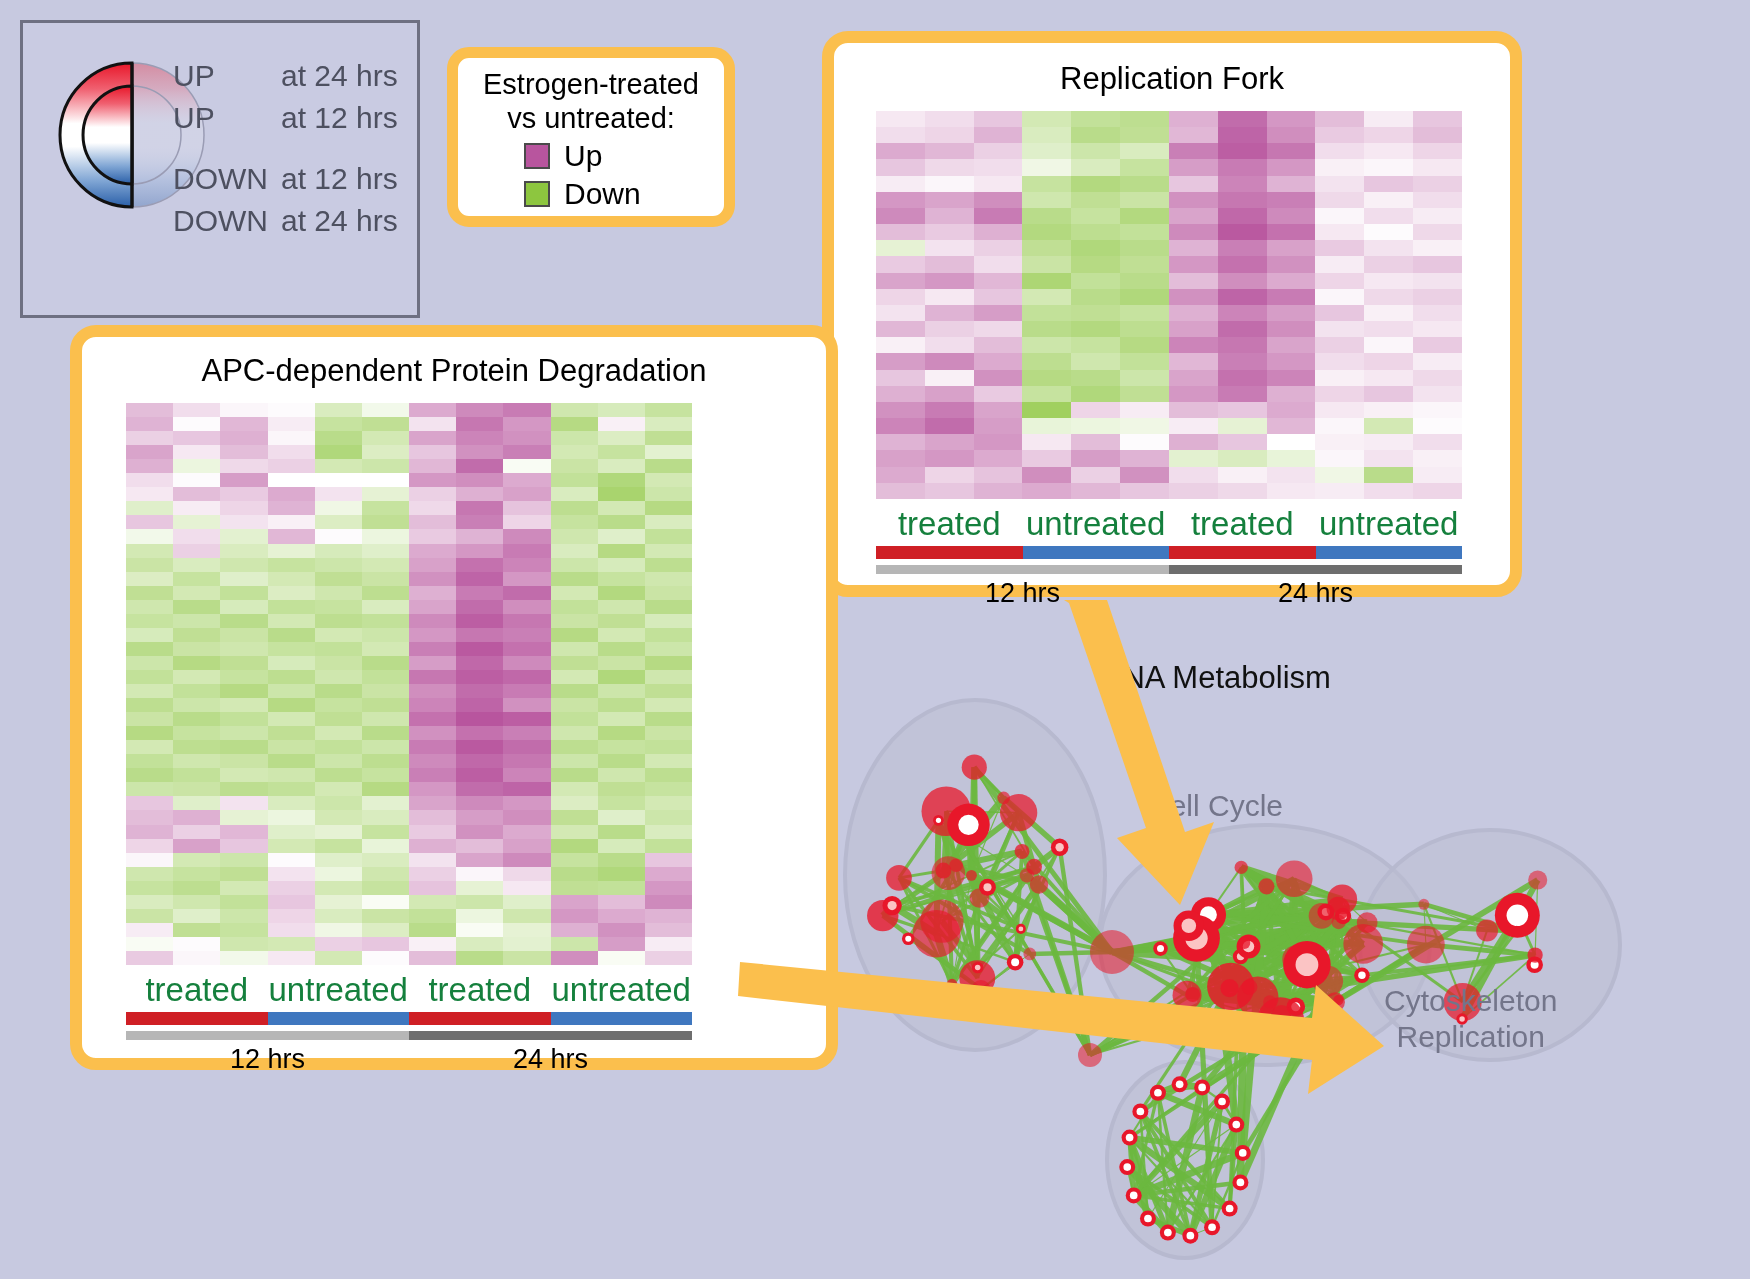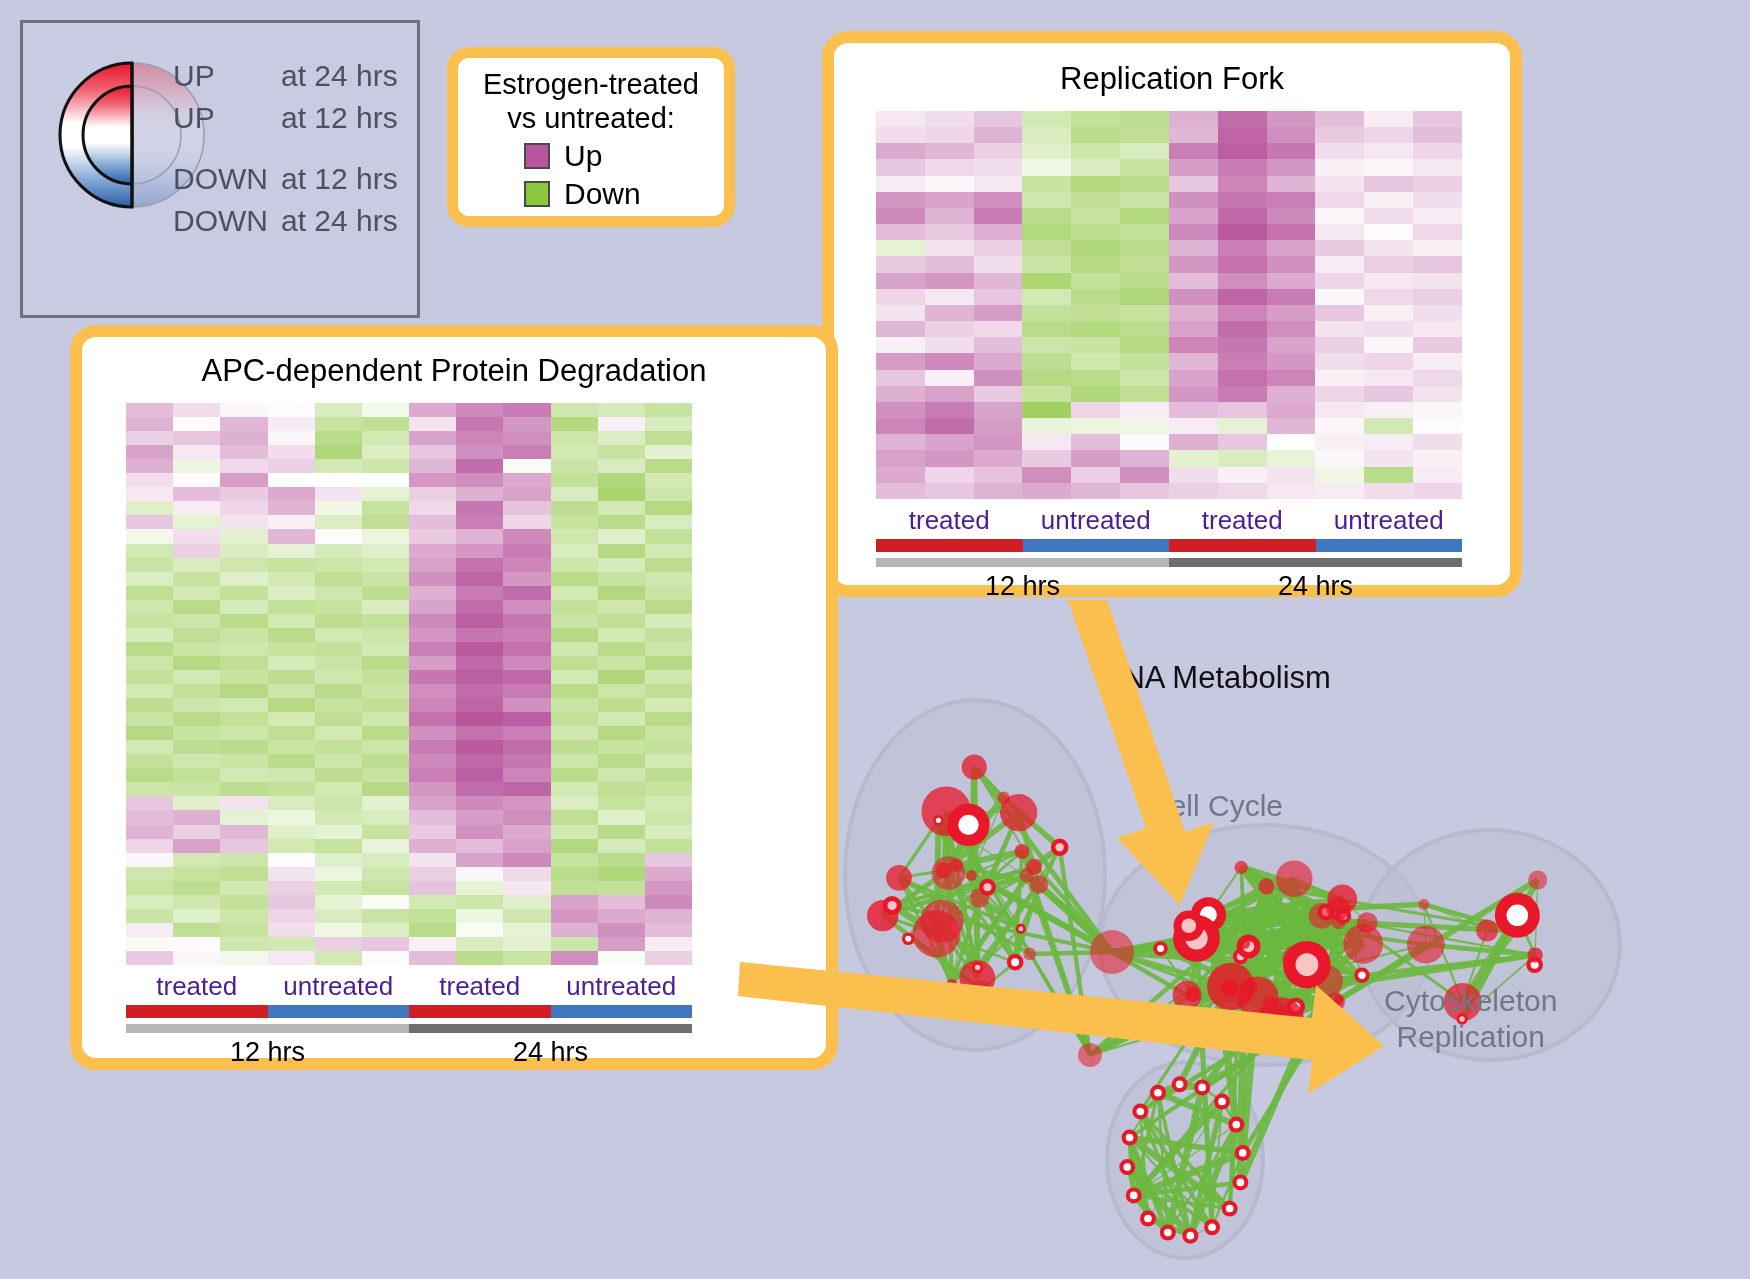--- a/index.html
+++ b/index.html
@@ -50,21 +50,21 @@
   #panel-rf{left:822px;top:31px;width:700px;height:566px;}
   #panel-apc{left:62px;top:325px;width:768px;height:745px;margin-left:8px;}
 
   
   .heat{display:grid;gap:0;position:absolute;}
   .heat i{display:block;}
 
   
   .barblock{position:absolute;}
   .lbls{display:grid;}
-  .lbls div{text-align:center;font-size:26px;color:#4c1d95;}
+  .lbls div{text-align:center;font-size:33px;color:#15803d;}
   .sbar{display:grid;height:13px;margin-top:3px;}
   .tbar{display:grid;height:9px;margin-top:6px;}
   .tlbl{display:grid;margin-top:4px;}
   .tlbl div{text-align:center;font-size:27px;color:#000;}
 
   
   #network{position:absolute;left:790px;top:600px;width:960px;height:679px;}
   .netlabel{position:absolute;white-space:nowrap;}
   .netlabel.dark{color:#111;font-size:31px;}
   .netlabel.gray{color:#73758a;font-size:30px;line-height:1.2;}

